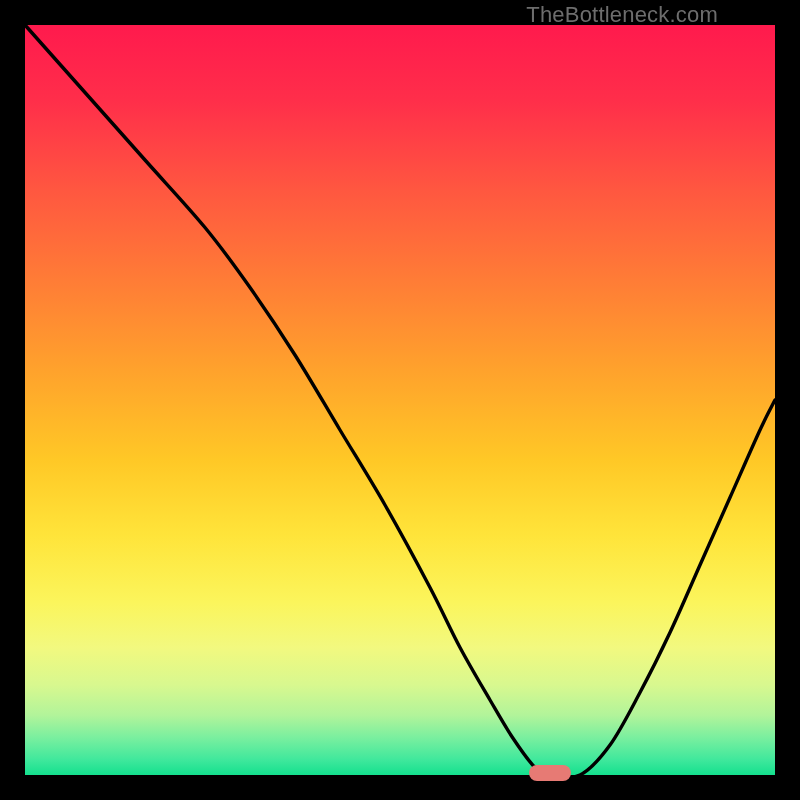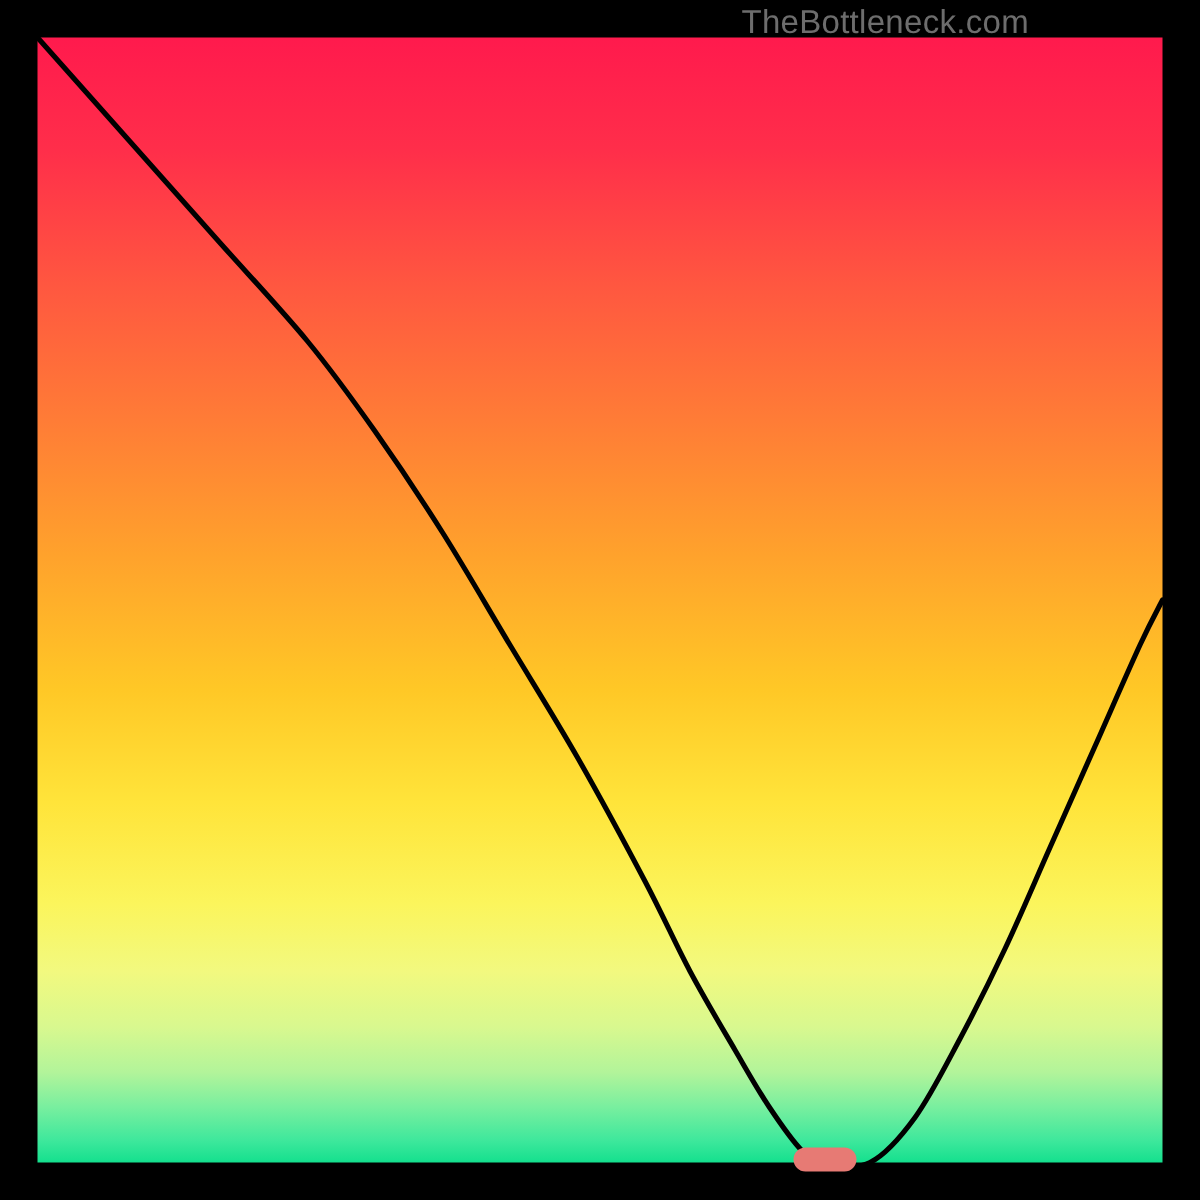--- a/index.html
+++ b/index.html
@@ -11,20 +11,21 @@
     overflow: hidden;
     font-family: Arial, Helvetica, sans-serif;
   }
   .frame {
     position: absolute;
     left: 0;
     top: 0;
     width: 696px;
     height: 800px;
     background: #000;
+    padding-left: 32px;
   }
   .plot-area {
     position: absolute;
     left: 25px;
     top: 25px;
     width: 750px;
     height: 750px;
     
     background: linear-gradient(
       to bottom,

